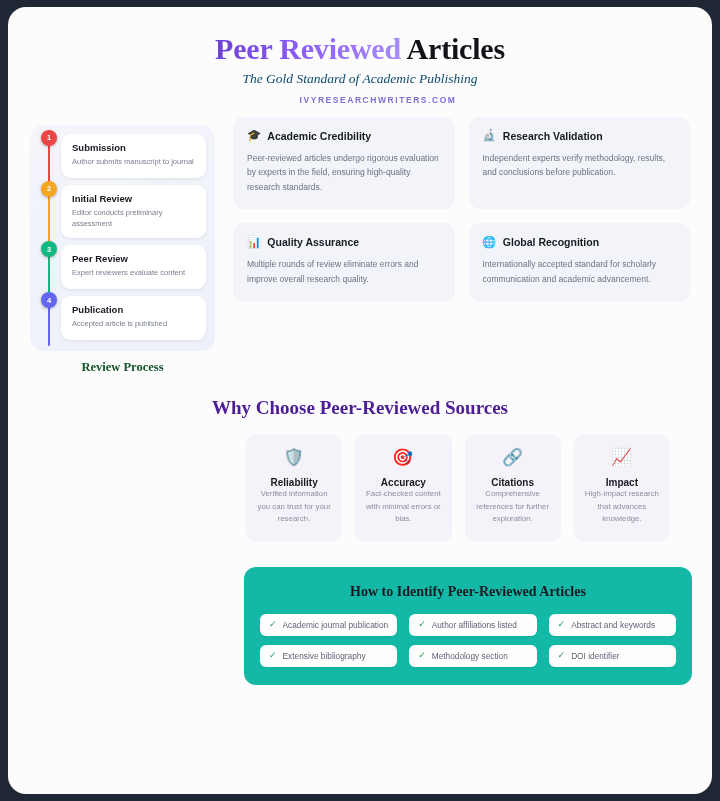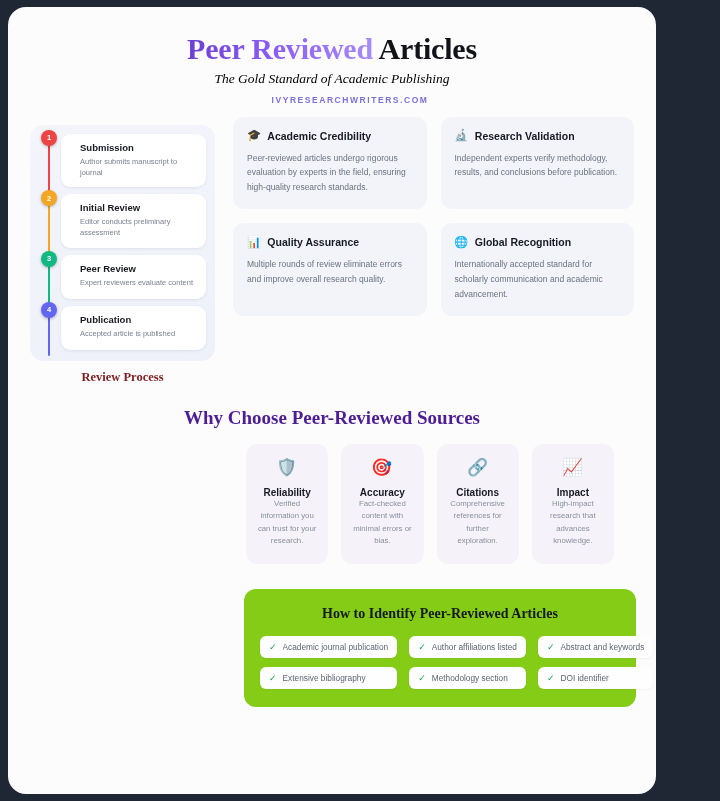--- a/index.html
+++ b/index.html
@@ -13,21 +13,21 @@
   body {
     background: #1f2634;
     font-family: "Liberation Sans", sans-serif;
     -webkit-font-smoothing: antialiased;
   }
 
   .frame {
     position: absolute;
     left: 8px;
     top: 7px;
-    width: 648px;
+    width: 704px;
     height: 787px;
     background: #fcfcfd;
     border-radius: 18px;
     overflow: hidden;
   }
 
   
   .header { padding-top: 25px; text-align: center; }
 
   .title {
@@ -43,21 +43,21 @@
     background-clip: text;
     color: transparent;
     -webkit-text-fill-color: transparent;
   }
   .title .plain { color: #111318; }
 
   .subtitle {
     font-family: "Liberation Serif", serif;
     font-style: italic;
     font-size: 13.5px;
-    color: #000000;
+    color: #0c4a6e;
     margin-top: 5px;
   }
 
   .weburl {
     margin-top: 8px;
     font-size: 8.5px;
     font-weight: bold;
     letter-spacing: 1.55px;
     color: #7c6fd6;
     padding-left: 36px;
@@ -110,21 +110,21 @@
     display: flex;
     align-items: center;
     justify-content: center;
     z-index: 2;
     box-shadow: 0 1px 3px rgba(0,0,0,0.28);
   }
 
   .step-card {
     background: #ffffff;
     border-radius: 9px;
-    padding: 8px 9px 9px 19px;
+    padding: 8px 9px 9px 11px;
     box-shadow: 0 1px 3px rgba(30,35,60,0.09);
     min-height: 44px;
   }
   .step-title {
     font-size: 9.5px;
     font-weight: bold;
     color: #171a21;
     margin-bottom: 3px;
   }
   .step-desc {
@@ -132,21 +132,21 @@
     line-height: 1.5;
     color: #7a8190;
   }
 
   .timeline-caption {
     text-align: center;
     margin-top: 9px;
     font-family: "Liberation Serif", serif;
     font-size: 12.5px;
     font-weight: bold;
-    color: #7f1d1d;
+    color: #14532d;
   }
 
   
   .right-col { flex: 1; min-width: 0; }
 
   .feature-grid {
     display: grid;
     grid-template-columns: 1fr 1fr;
     gap: 14px 14px;
   }
@@ -205,21 +205,21 @@
   .why-desc {
     font-size: 7.8px;
     line-height: 1.62;
     color: #8a8f9c;
   }
 
   
   .identify-wrap { padding: 25px 20px 0 20px; }
   .identify-panel {
     margin-left: 216px;
-    background: #84cc16;
+    background: #14b8a6;
     border-radius: 12px;
     padding: 17px 16px 18px 16px;
   }
   .identify-title {
     text-align: center;
     font-family: "Liberation Serif", serif;
     font-size: 14px;
     font-weight: bold;
     color: #171a21;
     margin-bottom: 14px;

